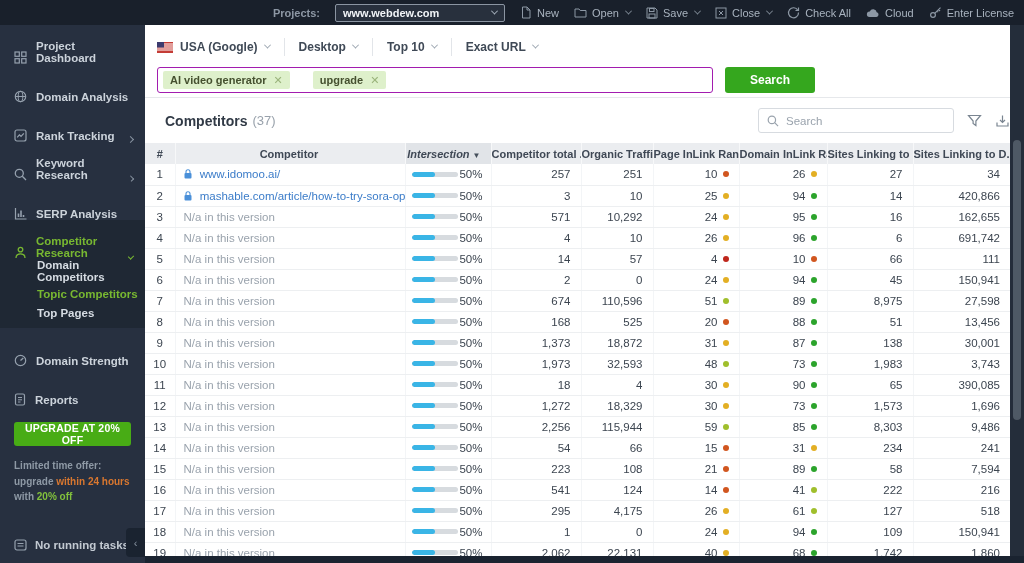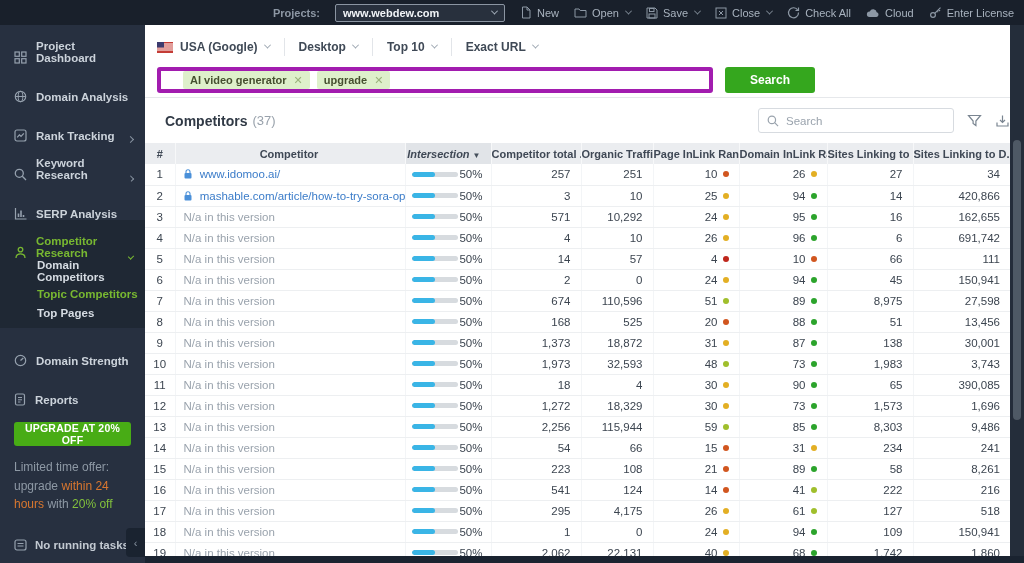--- a/index.html
+++ b/index.html
@@ -33,43 +33,43 @@
   .sb-item.active .chev-d { width:5px;height:5px;border-right:1.5px solid #78b831;border-bottom:1.5px solid #78b831;
                             transform:rotate(45deg); margin-left:auto; margin-top:-3px; }
   .sb-sub { height:23px; display:flex; align-items:center; padding-left:37px; color:#d6dce3;
             font-size:11.5px; font-weight:bold; cursor:pointer; }
   .sb-sub.active { color:#78b831; }
   .sb-sub-last { padding-bottom:8px; }
   .upgrade-wrap { padding:16px 14px 0 14px; }
   .upgrade-btn { width:117px; height:24px; background:#48ac15; border:none; border-radius:3px;
                  color:#fff; font-size:10.5px; font-weight:bold; font-family:"Liberation Sans",sans-serif;
                  cursor:pointer; letter-spacing:.2px; }
-  .promo { padding:10px 14px 0 14px; font-size:12px; line-height:1.55; color:#8e99a5; }
+  .promo { padding:10px 14px 0 14px; font-size:10px; line-height:1.55; color:#8e99a5;font-weight:bold; }
   .promo .orange { color:#d9772f; }
   .promo .green { color:#82c13c; }
   .sb-status { position:absolute; bottom:12px; left:0; display:flex; align-items:center; gap:8px;
                padding-left:14px; color:#c3cad2; font-size:11.5px; font-weight:bold; }
   .sb-status svg { color:#96a1ae; }
 
   .collapse-tab { position:absolute; left:126px; top:528px; width:19px; height:29px; background:#1a2330;
                   border-radius:4px 0 0 4px; z-index:3; display:flex; align-items:center; justify-content:center;
                   color:#8793a0; font-size:11px; cursor:pointer; }
 
   
   .content { position:absolute; top:25px; left:145px; width:879px; height:538px; background:#fff; overflow:hidden; }
 
   .filter-row { height:38px; display:flex; align-items:center; padding:6px 12px 0 12px; }
   .filter-item { display:flex; align-items:center; gap:7px; color:#3f4956; font-size:12px; font-weight:bold;
                  padding:0 14px; cursor:pointer; border-left:1px solid #e2e5e9; height:18px; }
   .filter-item:first-child { border-left:none; padding-left:0; }
   .filter-item .chev { color:#9aa4af; margin-top:-2px; }
 
   .search-row { height:34px; display:flex; align-items:center; padding:0 12px; gap:12px; }
-  .kw-input { width:556px; height:26px; border:4px solid #a21caf; border-radius:3px; display:flex;
-              align-items:center; padding:0 22px; gap:7px; background:#fff; cursor:text; }
+  .kw-input { width:556px; height:26px; border:1px solid #a21caf; border-radius:3px; display:flex;
+              align-items:center; padding:0 5px; gap:23px; background:#fff; cursor:text; }
   .tag { background:#def0cb; border-radius:2px; height:18px; display:flex; align-items:center; gap:7px;
          padding:0 7px; font-size:11px; font-weight:bold; color:#45502f; }
   .tag .x { color:#9ab37b; font-size:11px; cursor:pointer; font-weight:normal; }
   .search-btn { width:90px; height:26px; background:#35a71e; color:#fff; border:none; border-radius:3px;
                 font-size:12px; font-weight:bold; font-family:"Liberation Sans",sans-serif; cursor:pointer; }
   .hr { border-bottom:1px solid #e6e8eb; }
 
   .section-head { height:45px; display:flex; align-items:center; padding:0 14px 0 20px; }
   .sec-title { font-size:14px; font-weight:bold; color:#313a46; }
   .sec-count { font-size:13px; color:#98a1ab; margin-left:5px; }
@@ -725,21 +725,21 @@
                 <span class="fill" style="width: 50%;"></span>
               </span>
           <span>50%</span>
         </span>
       </td>
       <td>223</td>
       <td>108</td>
       <td><span>21</span><span class="dot" style="background: rgb(209, 86, 31);"></span></td>
       <td><span>89</span><span class="dot" style="background: rgb(44, 164, 44);"></span></td>
       <td>58</td>
-      <td>8,261</td>
+      <td>7,594</td>
     </tr>
 
     <tr>
       <td class="c-num">16</td>
       <td class="c-comp">
         
         <span class="comp-text na">N/a in this version</span>
       </td>
       <td class="c-int">
         <span class="int-wrap">

